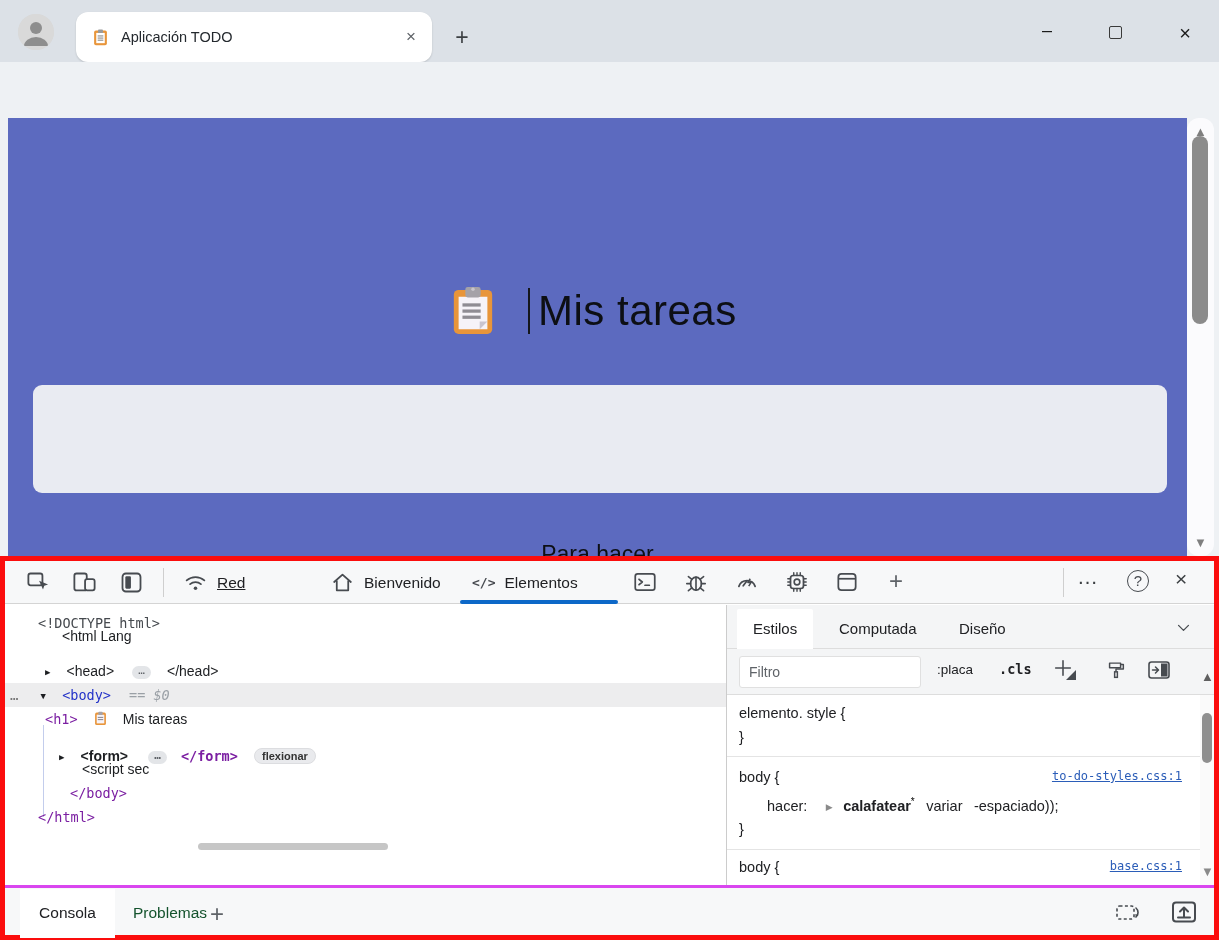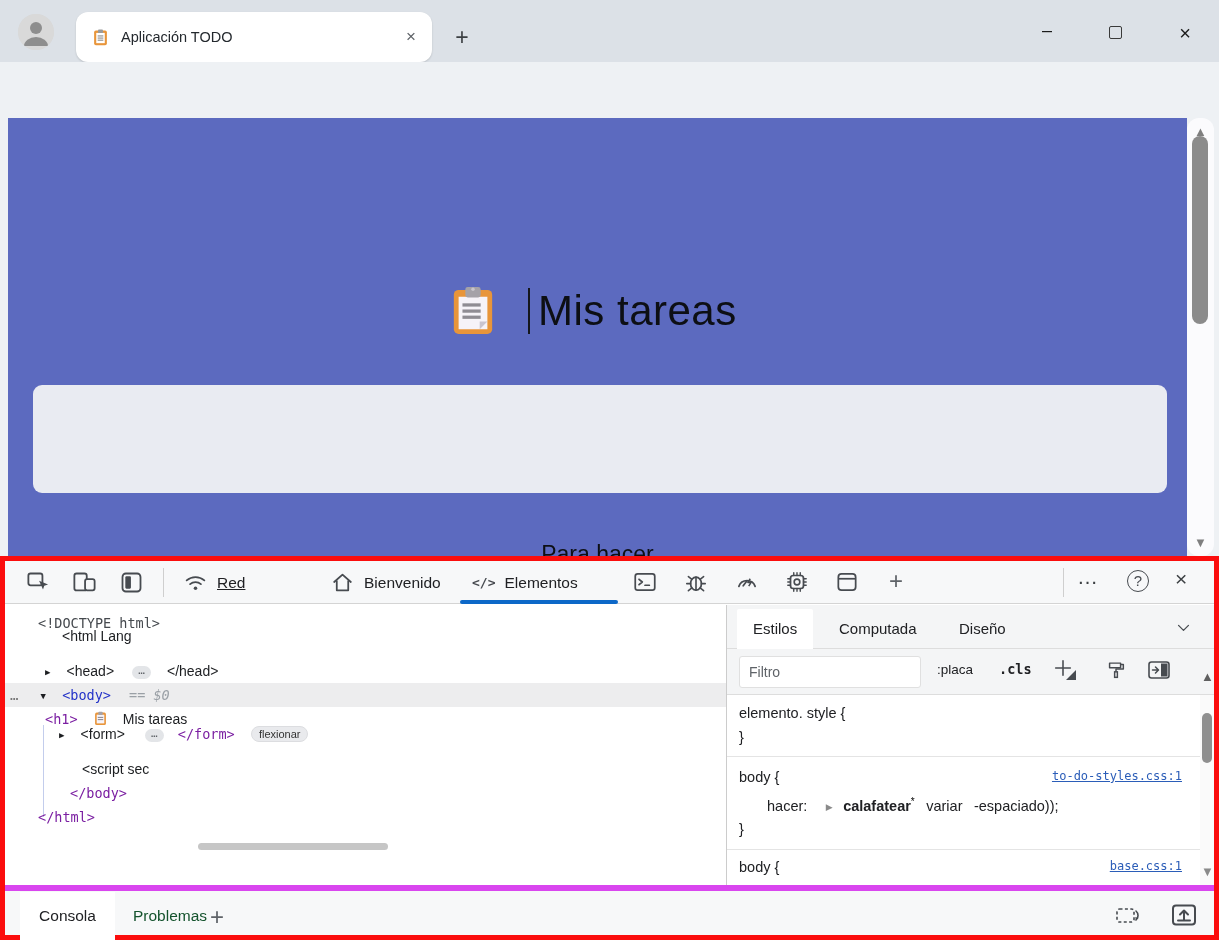--- a/index.html
+++ b/index.html
@@ -93,21 +93,21 @@
   #st-plus { left:325px; top:8px; }
   #st-plus .corner { position:absolute; right:-2px; bottom:-1px; width:0; height:0; border-left:5px solid transparent; border-top:5px solid transparent; border-right:5px solid #474b50; border-bottom:5px solid #474b50; }
   .st-section { position:absolute; left:0; width:473px; border-bottom:1px solid #e4e4e4; background:#fff; }
   .css-text { font-size:14.5px; color:#202124; }
   .css-link { position:absolute; font-family:"DejaVu Sans Mono", monospace; font-size:12px; color:#2b5db8; text-decoration:underline; }
   
   #st-sb { left:473px; top:90px; width:14px; height:190px; background:#fafafa; }
   #st-sb .thumb { position:absolute; left:2px; top:18px; width:10px; height:50px; background:#8f8f8f; border-radius:5px; }
 
   
-  #drawer { left:0; top:324px; width:1209px; height:50px; background:#f7f8f9; border-top:6px solid #d946ef; }
+  #drawer { left:0; top:324px; width:1209px; height:50px; background:#f7f8f9; border-top:3px solid #d946ef; }
   #drawer-tab-console { left:15px; top:1px; width:95px; height:49px; background:#ffffff; text-align:center; line-height:48px; font-size:15.5px; color:#202124; }
   #drawer-tab-problems { left:128px; top:1px; height:49px; line-height:48px; font-size:15.5px; color:#14532d; }
   #drawer-plus { left:205px; top:12px; font-size:24px; color:#5f6368; }
 </style>
 </head>
 <body>
 
 <div id="screen">
 
   <div id="tabstrip" class="abs">
@@ -320,21 +320,21 @@
         <span style="margin-left:40px;" class="t-purp">&lt;h1&gt;</span>
         <svg style="display:inline-block; vertical-align:-2px; margin-left:8px;" width="13" height="15" viewBox="0 0 24 26">
           <rect x="2" y="2" width="20" height="23" rx="3" fill="#e8953a"></rect>
           <rect x="5" y="6" width="14" height="16" fill="#f6f3f8"></rect>
           <rect x="8" y="0.5" width="8" height="6" rx="1.5" fill="#a5a2a8"></rect>
           <rect x="7" y="10" width="10" height="2" fill="#8f8c93"></rect>
           <rect x="7" y="14" width="10" height="2" fill="#8f8c93"></rect>
         </svg>
         <span style="margin-left:8px;" class="t-plain">Mis tareas</span>
       </div>
-      <div class="domrow" style="top:117px;">
+      <div class="domrow" style="top:139px;font-weight:bold;">
         <span style="margin-left:54px;" class="tri">▶</span>
         <span style="margin-left:8px;" class="t-plain">&lt;form&gt;</span>
         <span style="margin-left:12px;" class="pill">…</span>
         <span style="margin-left:6px;" class="t-purp">&lt;/form&gt;</span>
         <span style="margin-left:8px;" class="badge">flexionar</span>
       </div>
       <div class="domrow" style="top:152px;"><span style="margin-left:77px;" class="t-plain">&lt;script sec</span></div>
       <div class="domrow" style="top:176px;"><span style="margin-left:65px;" class="t-purp">&lt;/body&gt;</span></div>
       <div class="domrow" style="top:200px;"><span style="margin-left:33px;" class="t-purp">&lt;/html&gt;</span></div>
 

